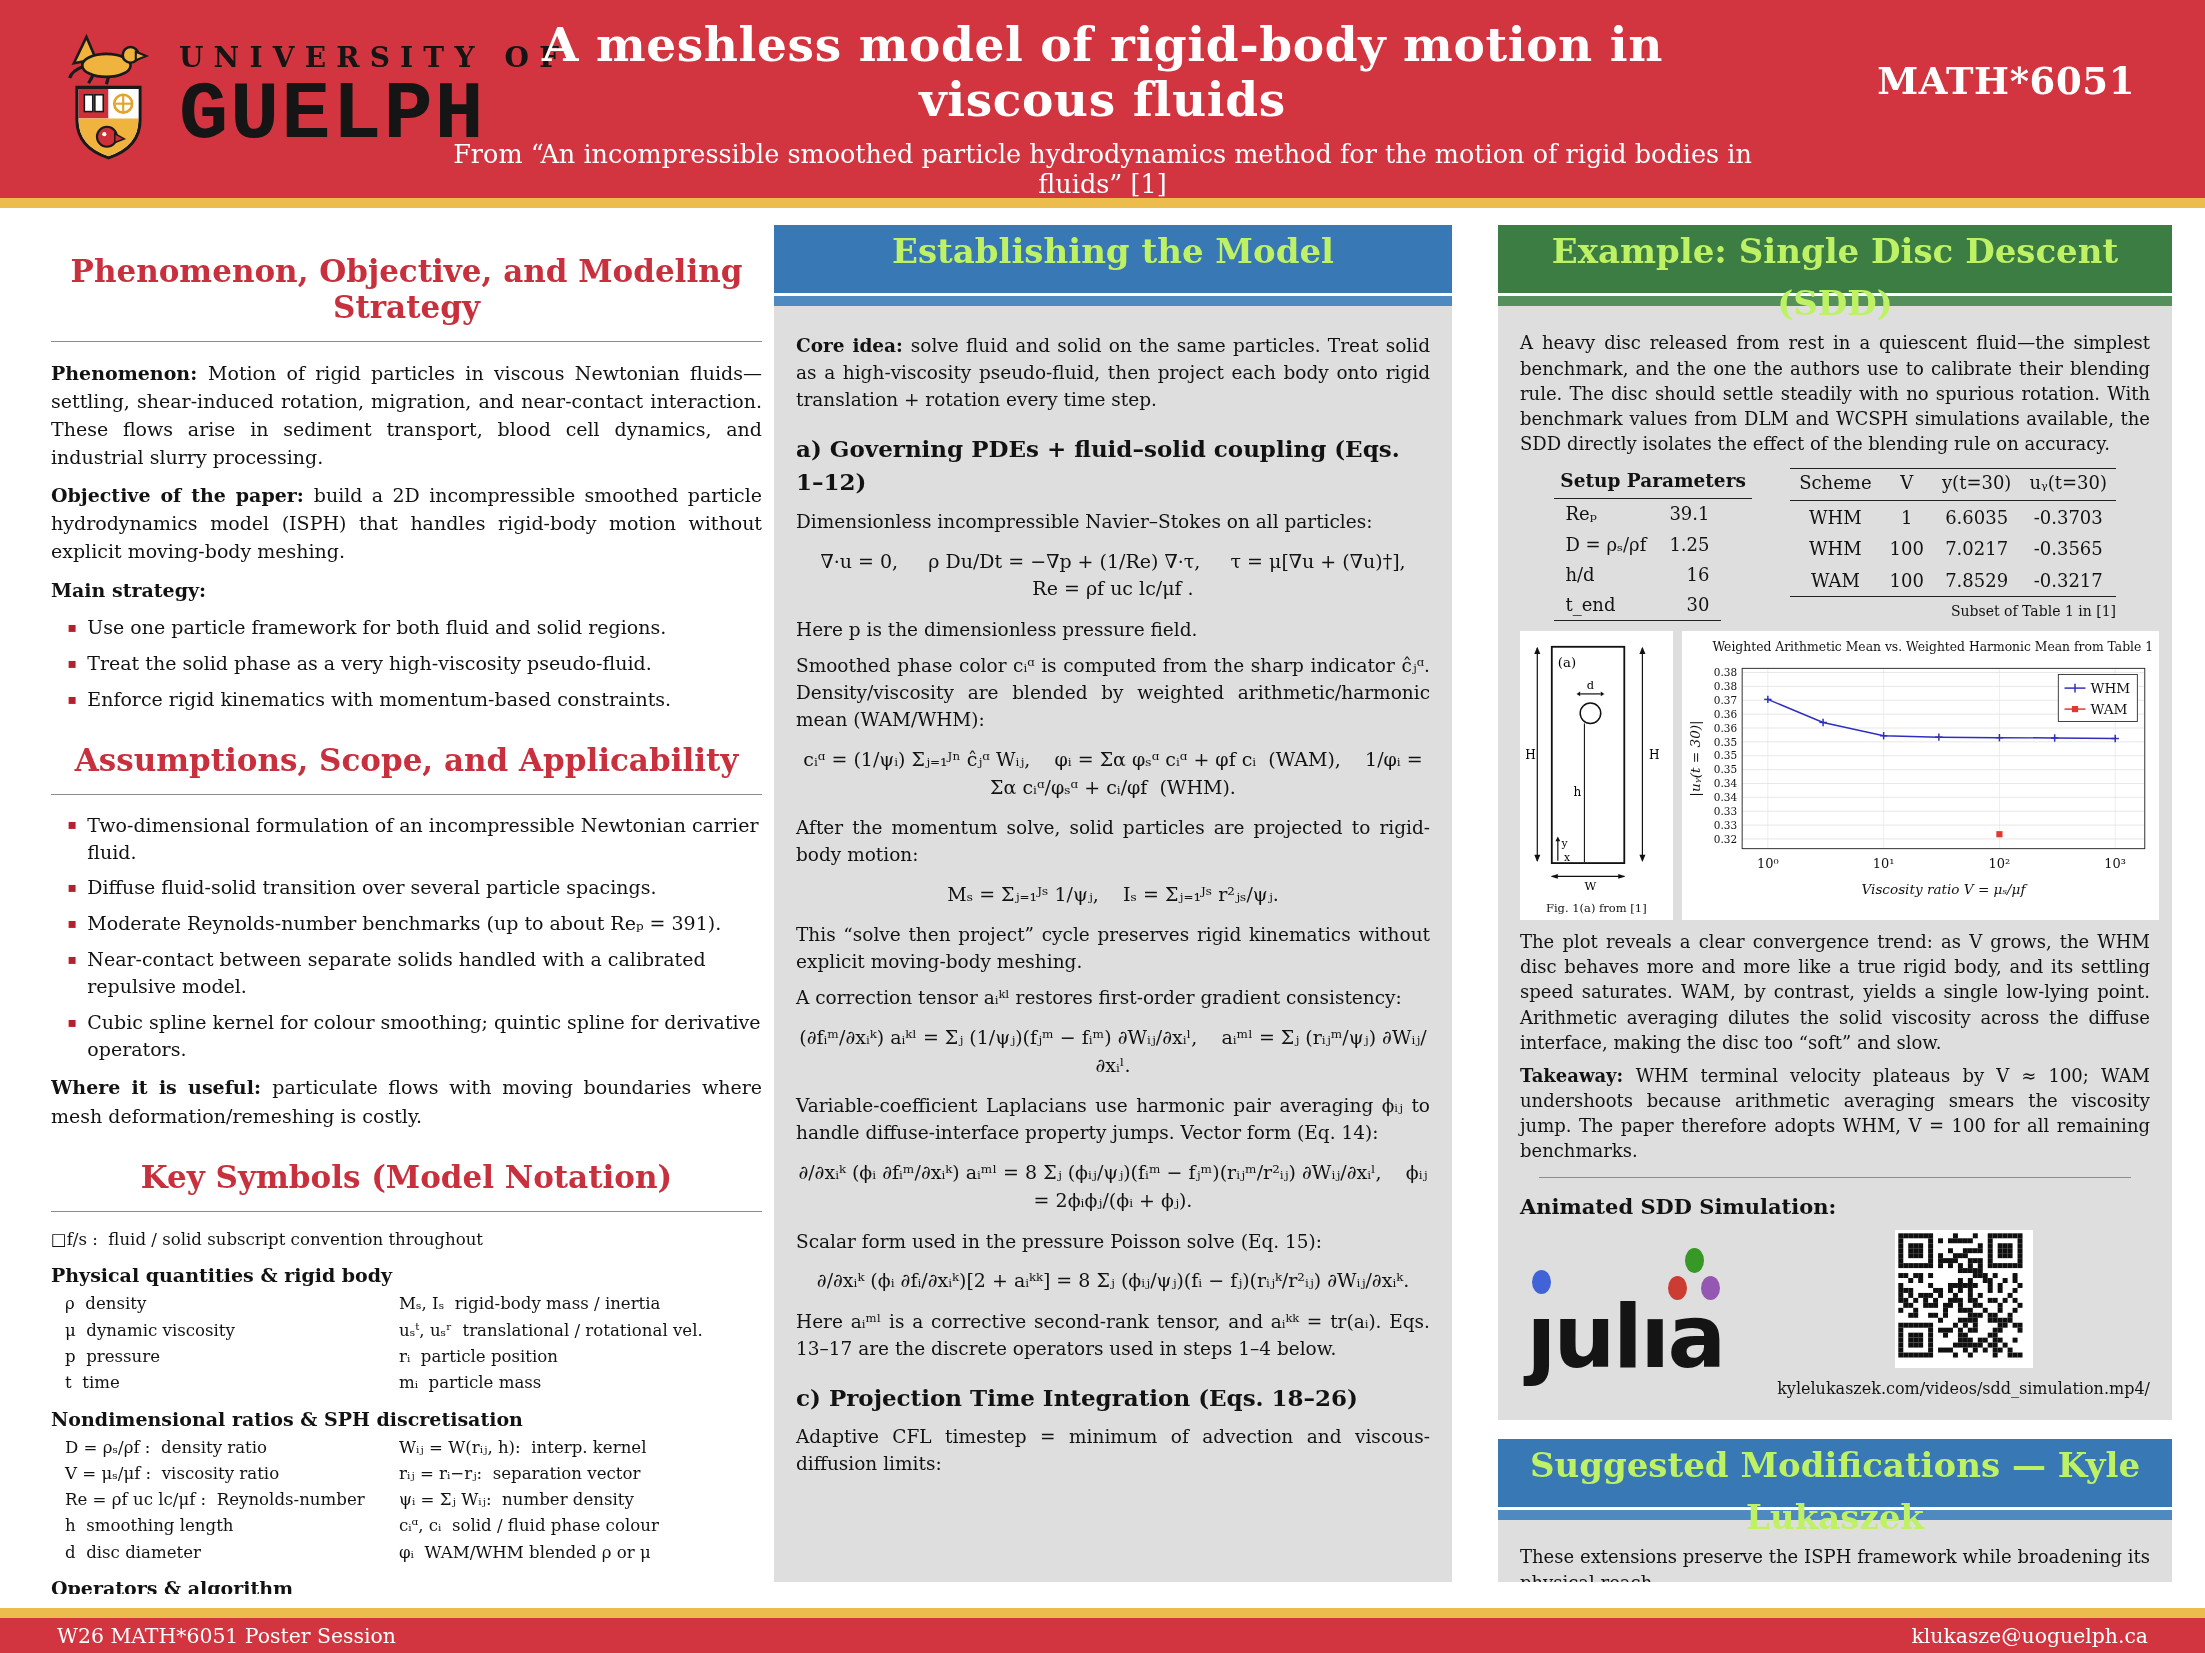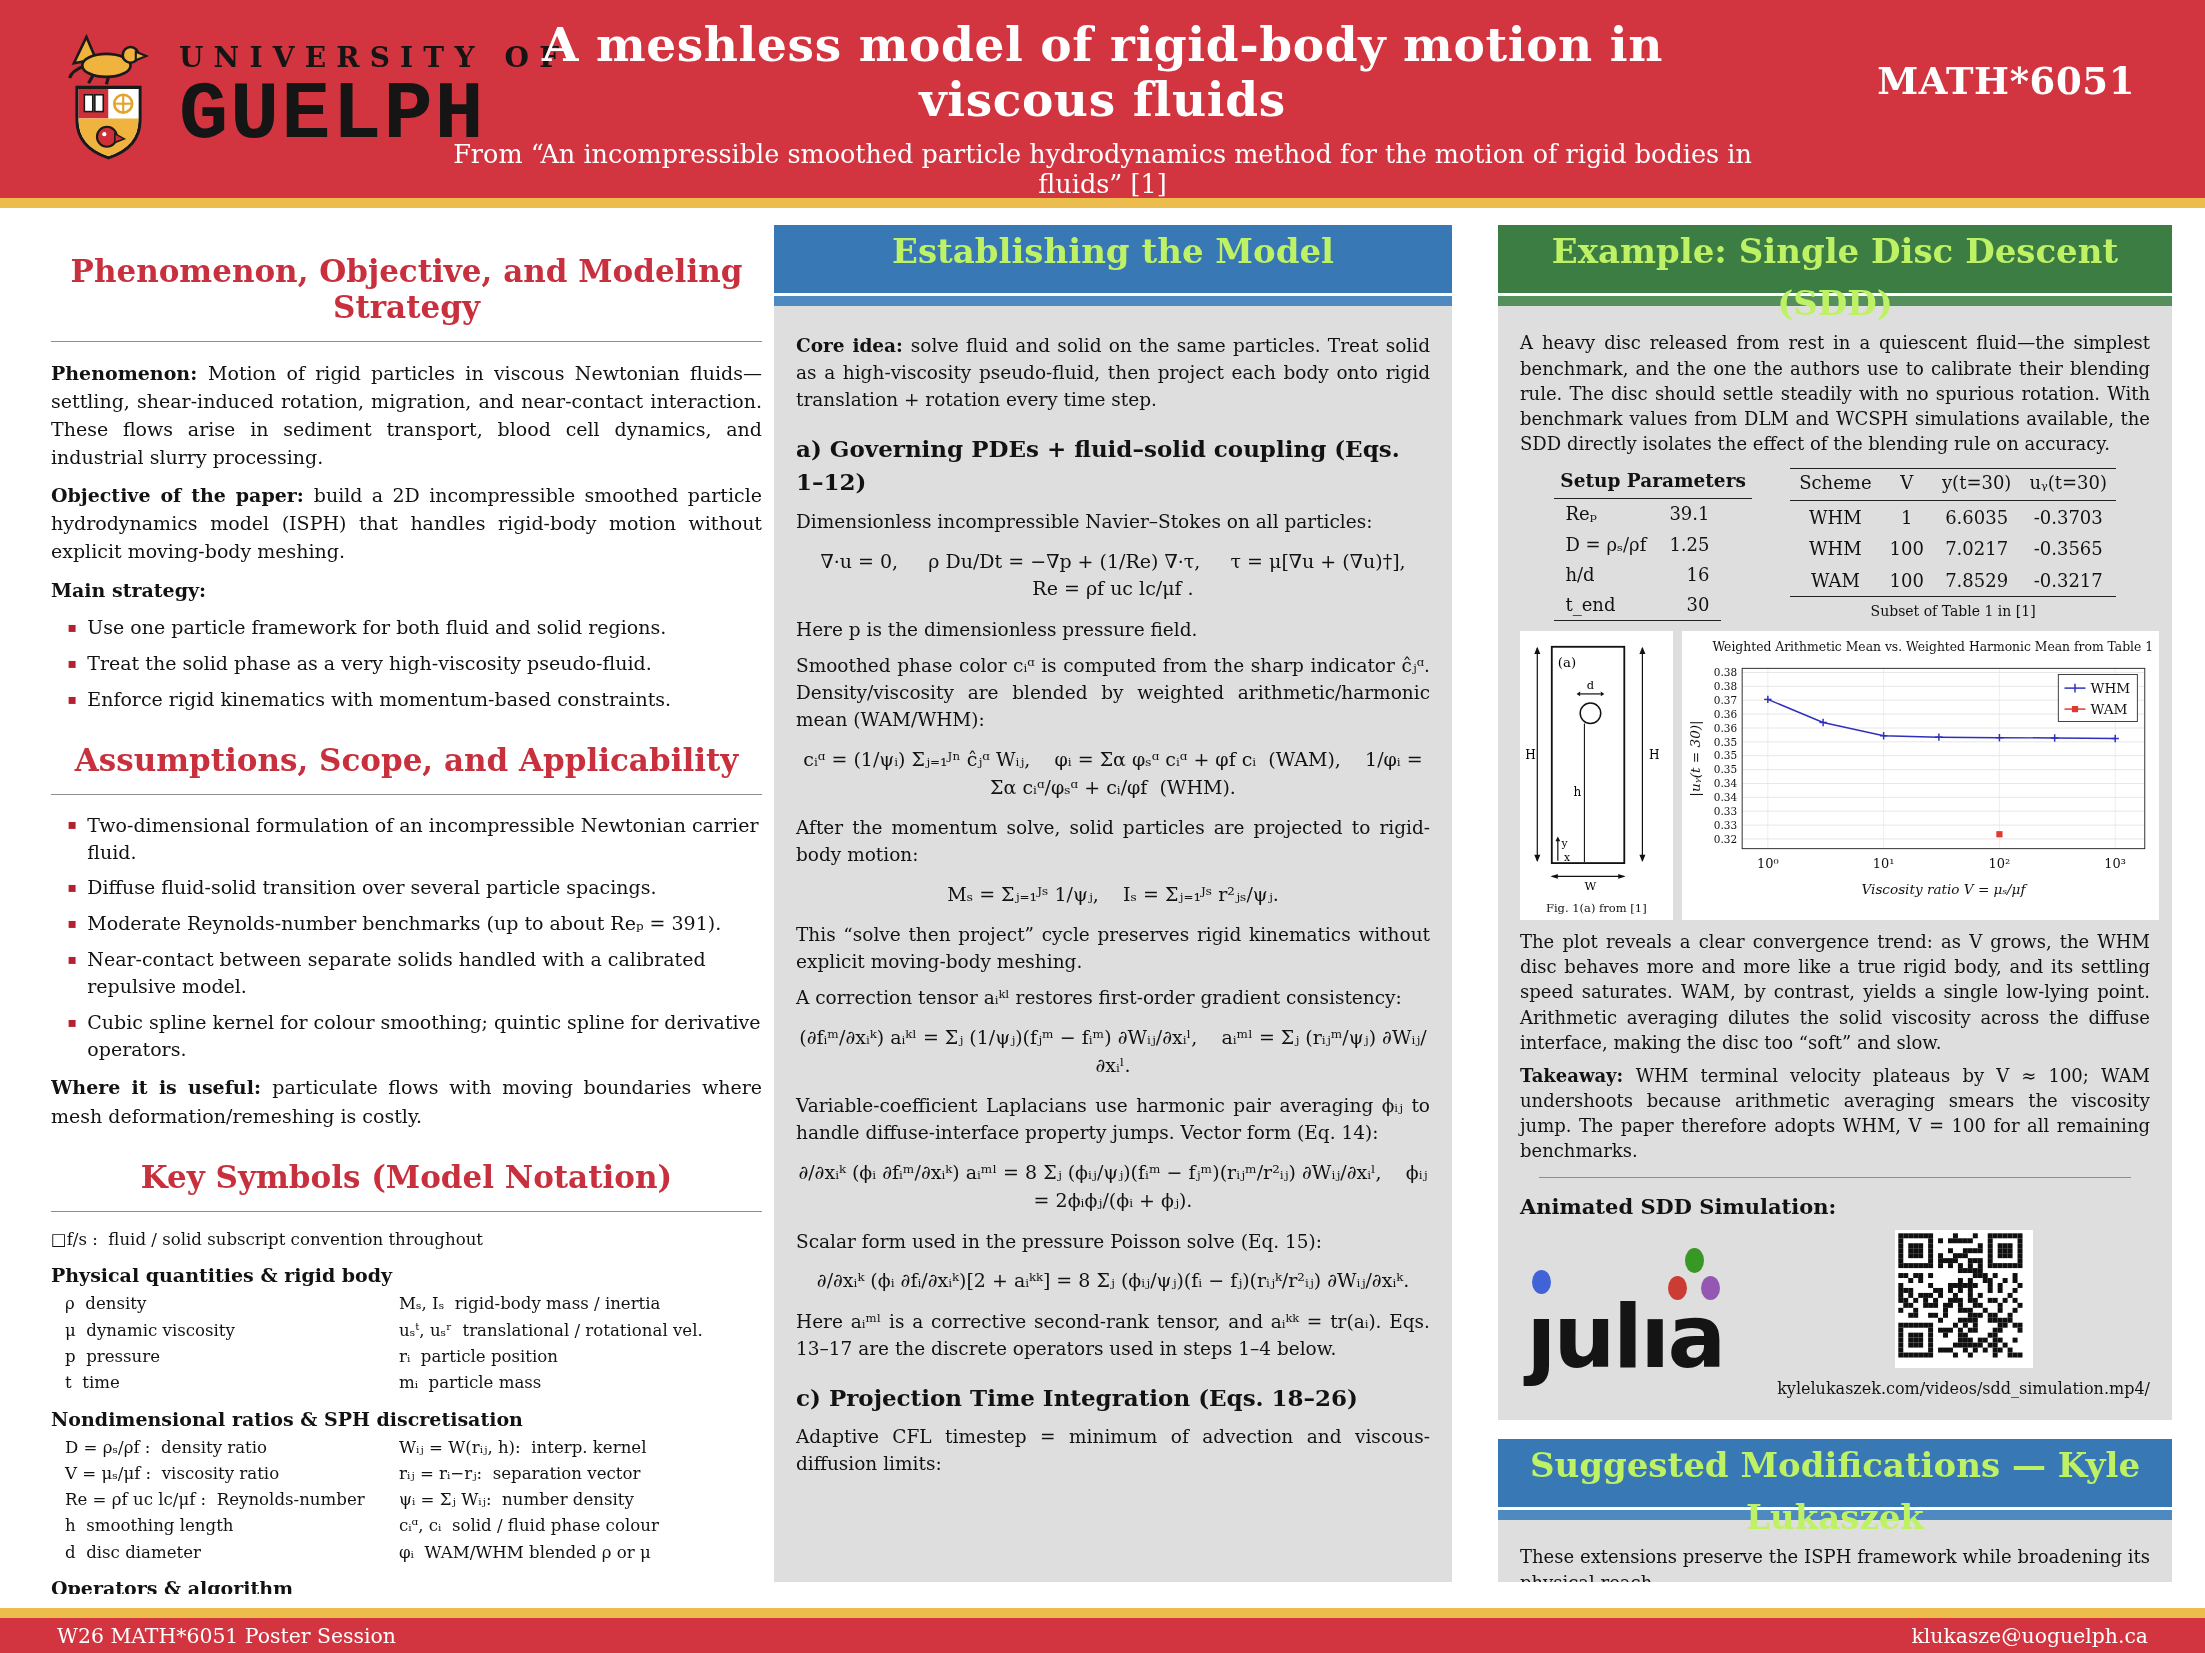--- a/index.html
+++ b/index.html
@@ -64,21 +64,21 @@
   .colR .bbody{font-size:18px;line-height:1.40;}
   .colR .bbody p{margin:7.7px 0;text-align:justify;}
   .tables-row{display:flex;justify-content:center;gap:38px;margin:11.5px 0 6.4px 0;}
   .tcap{font-weight:bold;font-size:18.5px;text-align:center;border-bottom:1.9px solid #222;padding:0 6.4px 3.8px 6.4px;}
   table{border-collapse:collapse;font-size:18px;}
   .setup table{border-bottom:1.9px solid #222;}
   .setup td{padding:2.6px 11.5px;}
   .scheme table thead th{border-bottom:1.9px solid #222;font-weight:normal;padding:1.3px 9px 5.1px 9px;border-top:1.9px solid #222;}
   .scheme td{padding:3.2px 9px;text-align:center;}
   .scheme table{border-bottom:1.9px solid #222;}
-  .tsub{font-size:14px;text-align:center;margin-top:5.1px;}
+  .tsub{font-size:14px;text-align:right;margin-top:5.1px;}
   .figrow{display:flex;gap:9px;margin:9px 0;}
   .figbox{background:#fff;padding:3.8px;}
   .figcap{font-size:11.5px;text-align:center;margin-top:1.3px;}
   hr.thin{border:none;border-top:1.3px solid #8d8d8d;margin:14px 19px;}
   .animlabel{font-size:21px;}
   .media-row{display:flex;align-items:center;justify-content:space-around;margin-top:2.6px;}
   .julia{position:relative;width:268px;height:128px;}
   .julia-word{position:absolute;left:6.4px;top:25.5px;font-family:"DejaVu Sans",sans-serif;font-weight:bold;font-size:87px;color:#141414;letter-spacing:-2.6px;}
   .jdot{position:absolute;border-radius:50%;}
   .qrwrap{text-align:center;}

